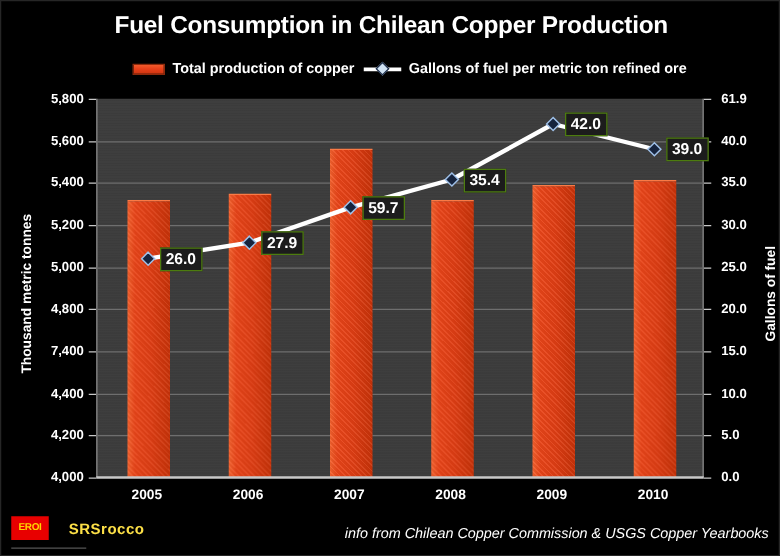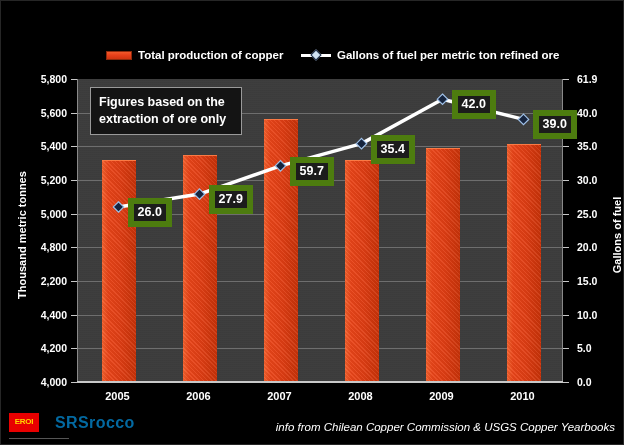--- a/index.html
+++ b/index.html
@@ -45,21 +45,21 @@
     height: 18px;
   }
   .legend-entry {
     position: absolute;
     display: flex;
     align-items: center;
     gap: 6px;
     white-space: nowrap;
   }
   .legend-entry.bar-entry { left: 90px; top: 0; padding-left: 15px; }
-  .legend-entry.line-entry { left: 300px; top: 0; }
+  .legend-entry.line-entry { left: 290px; top: 0; }
   .legend-label {
     color: #ffffff;
     font-size: 11.5px;
     font-weight: bold;
   }
   .legend-swatch-bar {
     width: 26px;
     height: 9px;
     background: linear-gradient(180deg,#f15a2b 0%,#e8401a 45%,#cf3510 100%);
     border: 1px solid #8d2a0c;
@@ -194,21 +194,21 @@
     left: 0; top: 0;
     width: 486px;
     height: 303px;
     overflow: visible;
   }
 
   
   .data-label {
     position: absolute;
     background: #1c1c1c;
-    border: 6px solid #4d7c0f;
+    border: 1px solid #4d7c0f;
     color: #ffffff;
     font-size: 12.5px;
     font-weight: bold;
     padding: 1px 4px 2px 4px;
     white-space: nowrap;
     box-sizing: border-box;
   }
 
   
   #annotation {
@@ -256,39 +256,40 @@
     position: absolute;
     left: 0; top: 4px;
     width: 30px;
     text-align: center;
     color: #ffd400;
     font-size: 8px;
     font-weight: bold;
     letter-spacing: -0.3px;
   }
   #logo-text {
-    color: #0369a1;
-    font-size: 16px;
+    color: #fde047;
+    font-size: 12px;
     font-weight: bold;
     letter-spacing: 0.4px;
   }
   #footer-rule {
     position: absolute;
     left: 8px;
     top: 437px;
     width: 60px;
     height: 1px;
     background: #555555;
   }
 </style>
 </head>
 <body>
 
 <div id="chart-root">
 
+  <div class="chart-title">Fuel Consumption in Chilean Copper Production</div>
 
   <div class="legend">
     <div class="legend-entry bar-entry">
       <span class="legend-swatch-bar"></span>
       <span class="legend-label">Total production of copper</span>
     </div>
     <div class="legend-entry line-entry">
       <span class="legend-swatch-line">
         <span class="lsl-line"></span>
         <span class="lsl-diamond"></span>
@@ -300,21 +301,21 @@
   <div class="axis-title left">Thousand metric tonnes</div>
   <div class="axis-title right">Gallons of fuel</div>
 
   <div id="left-ticks">
       <div class="tick left-tick" style="top: 72px;">5,800</div>
       <div class="tick left-tick" style="top: 105.667px;">5,600</div>
       <div class="tick left-tick" style="top: 139.333px;">5,400</div>
       <div class="tick left-tick" style="top: 173px;">5,200</div>
       <div class="tick left-tick" style="top: 206.667px;">5,000</div>
       <div class="tick left-tick" style="top: 240.333px;">4,800</div>
-      <div class="tick left-tick" style="top: 274px;">2,200</div>
+      <div class="tick left-tick" style="top: 274px;">7,400</div>
       <div class="tick left-tick" style="top: 307.667px;">4,400</div>
       <div class="tick left-tick" style="top: 341.333px;">4,200</div>
       <div class="tick left-tick" style="top: 375px;">4,000</div>
     </div>
   <div id="right-ticks">
       <div class="tick right-tick" style="top: 72px;">61.9</div>
       <div class="tick right-tick" style="top: 105.667px;">40.0</div>
       <div class="tick right-tick" style="top: 139.333px;">35.0</div>
       <div class="tick right-tick" style="top: 173px;">30.0</div>
       <div class="tick right-tick" style="top: 206.667px;">25.0</div>
@@ -390,24 +391,20 @@
     </div>
   <div id="data-labels">
       <div class="data-label" style="left: 126.5px; top: 196.933px;">26.0</div>
       <div class="data-label" style="left: 207.5px; top: 184.14px;">27.9</div>
       <div class="data-label" style="left: 288.5px; top: 155.86px;">59.7</div>
       <div class="data-label" style="left: 369.5px; top: 133.64px;">35.4</div>
       <div class="data-label" style="left: 450.5px; top: 89.2px;">42.0</div>
       <div class="data-label" style="left: 531.5px; top: 109.4px;">39.0</div>
     </div>
 
-  <div id="annotation">
-    <div>Figures based on the</div>
-    <div>extraction of ore only</div>
-  </div>
 
   <div id="footer-source">info from Chilean Copper Commission &amp; USGS Copper Yearbooks</div>
 
   <div id="logo">
     <span id="logo-mark">
       <span class="eroi-text">EROI</span>
     </span>
     <span id="logo-text">SRSrocco</span>
   </div>
   <div id="footer-rule"></div>

